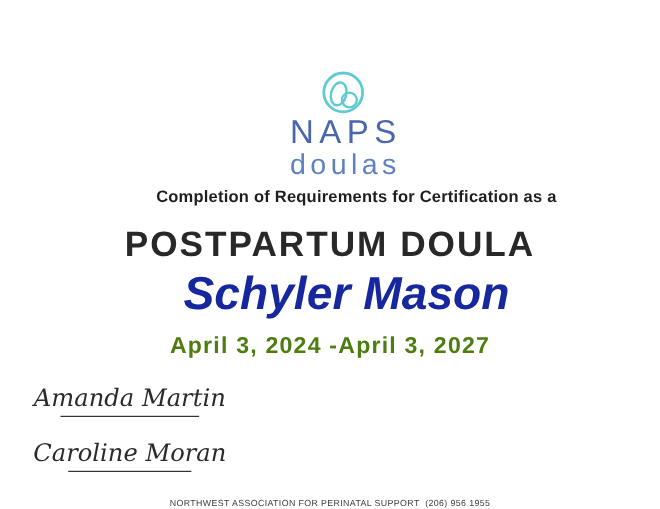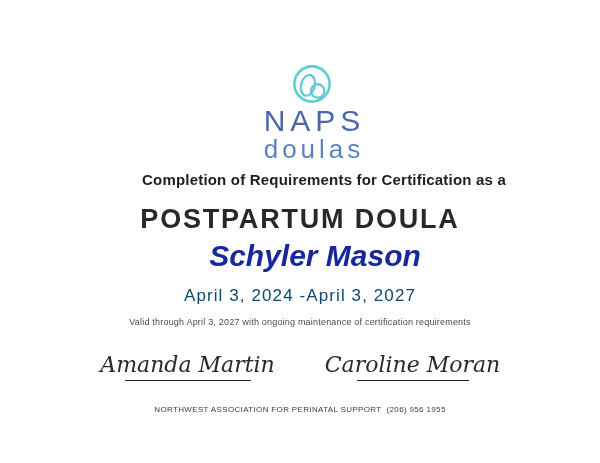--- a/index.html
+++ b/index.html
@@ -20,26 +20,26 @@
   .brand-name{
     margin-top:2px;font-size:30px;line-height:1;font-weight:500;
     color:var(--naps-blue);letter-spacing:5px;text-indent:5px;
   }
   .brand-sub{
     font-size:26px;line-height:1;font-weight:400;
     color:var(--doulas-blue);letter-spacing:4px;text-indent:4px;margin-top:0;
   }
   
   .heading{margin-top:10px;font-size:15px;line-height:1;font-weight:700;color:#1e1e1e;letter-spacing:.2px;padding-left:48px;}
-  .cert-title{margin-top:19px;font-size:27px;line-height:1;font-weight:700;color:#282828;letter-spacing:1.8px;}
-  .recipient{margin-top:7px;font-size:30px;line-height:1.05;font-weight:700;font-style:italic;color:var(--name-blue);padding-left:30px;}
-  .dates{margin-top:15px;font-size:17px;line-height:1;font-weight:400;color:#0c4a6e;letter-spacing:1.1px;}
+  .cert-title{margin-top:19px;font-size:32px;line-height:1;font-weight:700;color:#282828;letter-spacing:1.8px;}
+  .recipient{margin-top:7px;font-size:42px;line-height:1.05;font-weight:700;font-style:italic;color:var(--name-blue);padding-left:30px;}
+  .dates{margin-top:15px;font-size:21px;line-height:1;font-weight:700;color:#4d7c0f;letter-spacing:1.1px;}
   .validity{margin-top:14px;font-size:9px;line-height:1;color:#4b4b4b;letter-spacing:.2px;}
   
-  .signatures{margin-top:26px;display:flex;justify-content:center;gap:15px;}
+  .signatures{margin-top:26px;display:flex;justify-content:space-between;gap:15px;flex-direction:column;}
   .sig{width:210px;}
   .sig-script{
     font-family:"DejaVu Serif",serif;font-style:italic;font-size:22px;line-height:1.1;color:#2a2a2a;
   }
   .sig-line{height:0;border-bottom:1.6px solid #1f1f1f;margin:3px auto 7px;}
   .sig:first-child .sig-line{width:126px;}
   .sig:last-child .sig-line{width:112px;}
   .sig-role{font-size:11px;line-height:1;font-weight:700;color:#1e1e1e;letter-spacing:1.3px;}
   
   .footer{margin-top:18px;font-size:8px;line-height:1;color:#3c3c3c;letter-spacing:.35px;white-space:pre;}
@@ -60,21 +60,20 @@
   </div>
 
   <div class="heading">Completion of Requirements for Certification as a</div>
 
   <div class="cert-title">POSTPARTUM DOULA</div>
 
   <div class="recipient">Schyler Mason</div>
 
   <div class="dates">April 3, 2024 -April 3, 2027</div>
 
-  <div class="validity">Valid through April 3, 2027 with ongoing maintenance of certification requirements</div>
 
   <div class="signatures">
     <div class="sig">
       <div class="sig-script">Amanda Martin</div>
       <div class="sig-line"></div>
     </div>
     <div class="sig">
       <div class="sig-script">Caroline Moran</div>
       <div class="sig-line"></div>
     </div>

